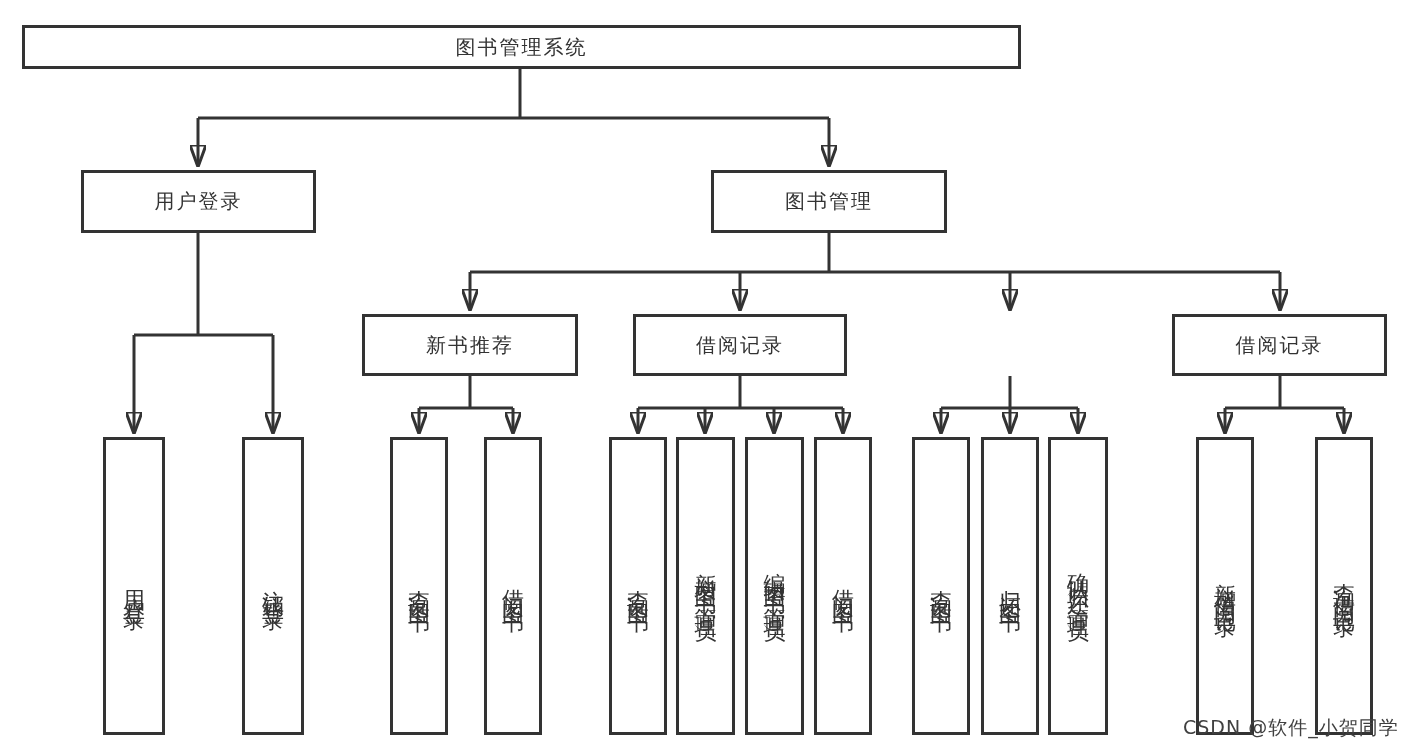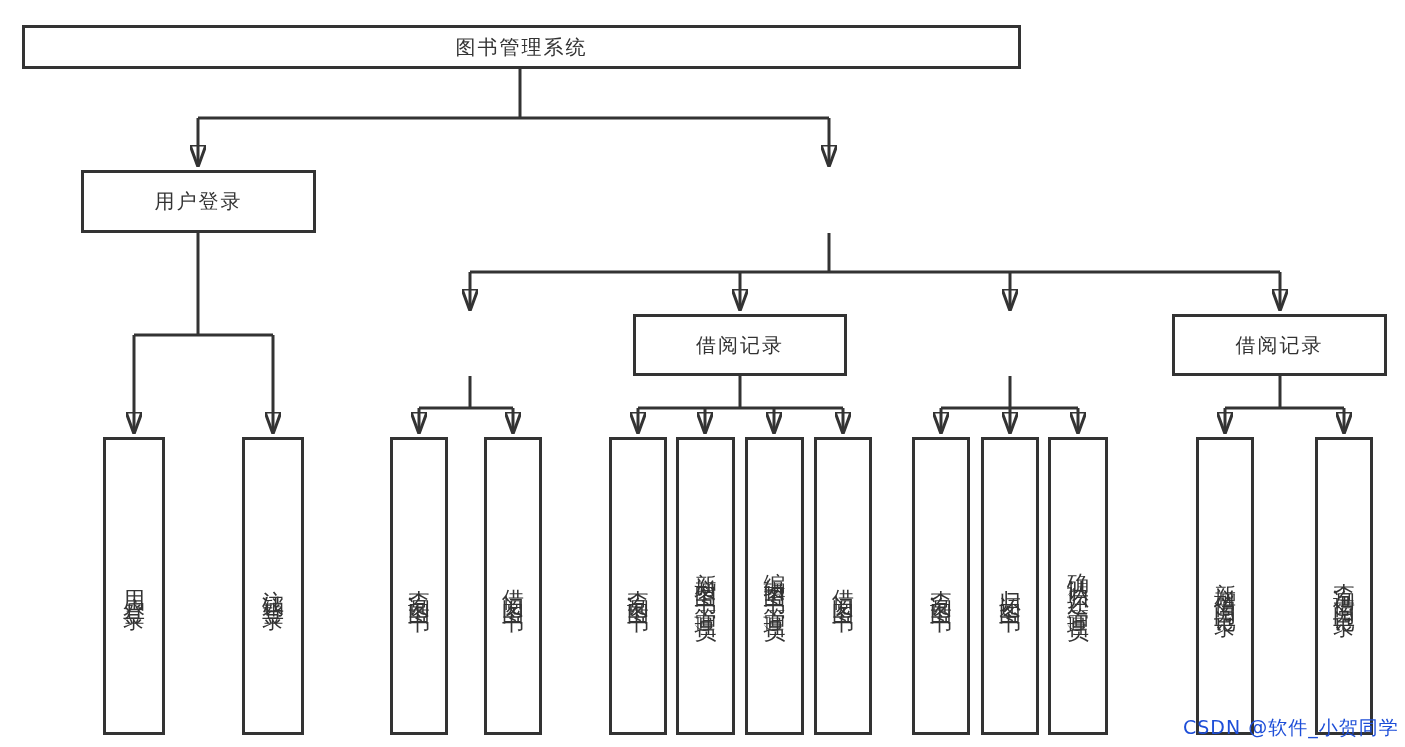--- a/index.html
+++ b/index.html
@@ -68,21 +68,21 @@
   #l10 { left: 981px;  width: 58px; }
   #l11 { left: 1048px; width: 60px; }
   #l12 { left: 1196px; width: 58px; }
   #l13 { left: 1315px; width: 58px; }
   #watermark {
     position: absolute;
     left: 1183px;
     top: 715px;
     font-size: 19px;
     letter-spacing: 1px;
-    color: #1d4ed8;
+    color: #404040;
     white-space: nowrap;
   }
 </style>
 </head>
 <body>
 
 <div id="canvas">
 
   <svg id="connectors" viewBox="0 0 1405 747" xmlns="http://www.w3.org/2000/svg" aria-hidden="true">
     <defs>
@@ -142,21 +142,23 @@
       <path d="M1280,376 V408"></path>
       <path d="M1225,408 H1344"></path>
       <path d="M1225,408 V433" marker-end="url(#arw)"></path>
       <path d="M1344,408 V433" marker-end="url(#arw)"></path>
     </g>
   </svg>
 
   <div class="node h-node" id="n-root">图书管理系统</div>
 
   <div class="node h-node" id="n-login">用户登录</div>
+  <div class="node h-node" id="n-mgmt">图书管理</div>
 
+  <div class="node h-node" id="n-rec">新书推荐</div>
   <div class="node h-node" id="n-bor">借阅记录</div>
   <div class="node h-node" id="n-recrd">借阅记录</div>
 
   <div class="node v-node" id="l1">用户登录</div>
   <div class="node v-node" id="l2">注销登录</div>
 
   <div class="node v-node" id="l3">查询图书</div>
   <div class="node v-node" id="l4">借阅图书</div>
 
   <div class="node v-node" id="l5">查询图书</div>

